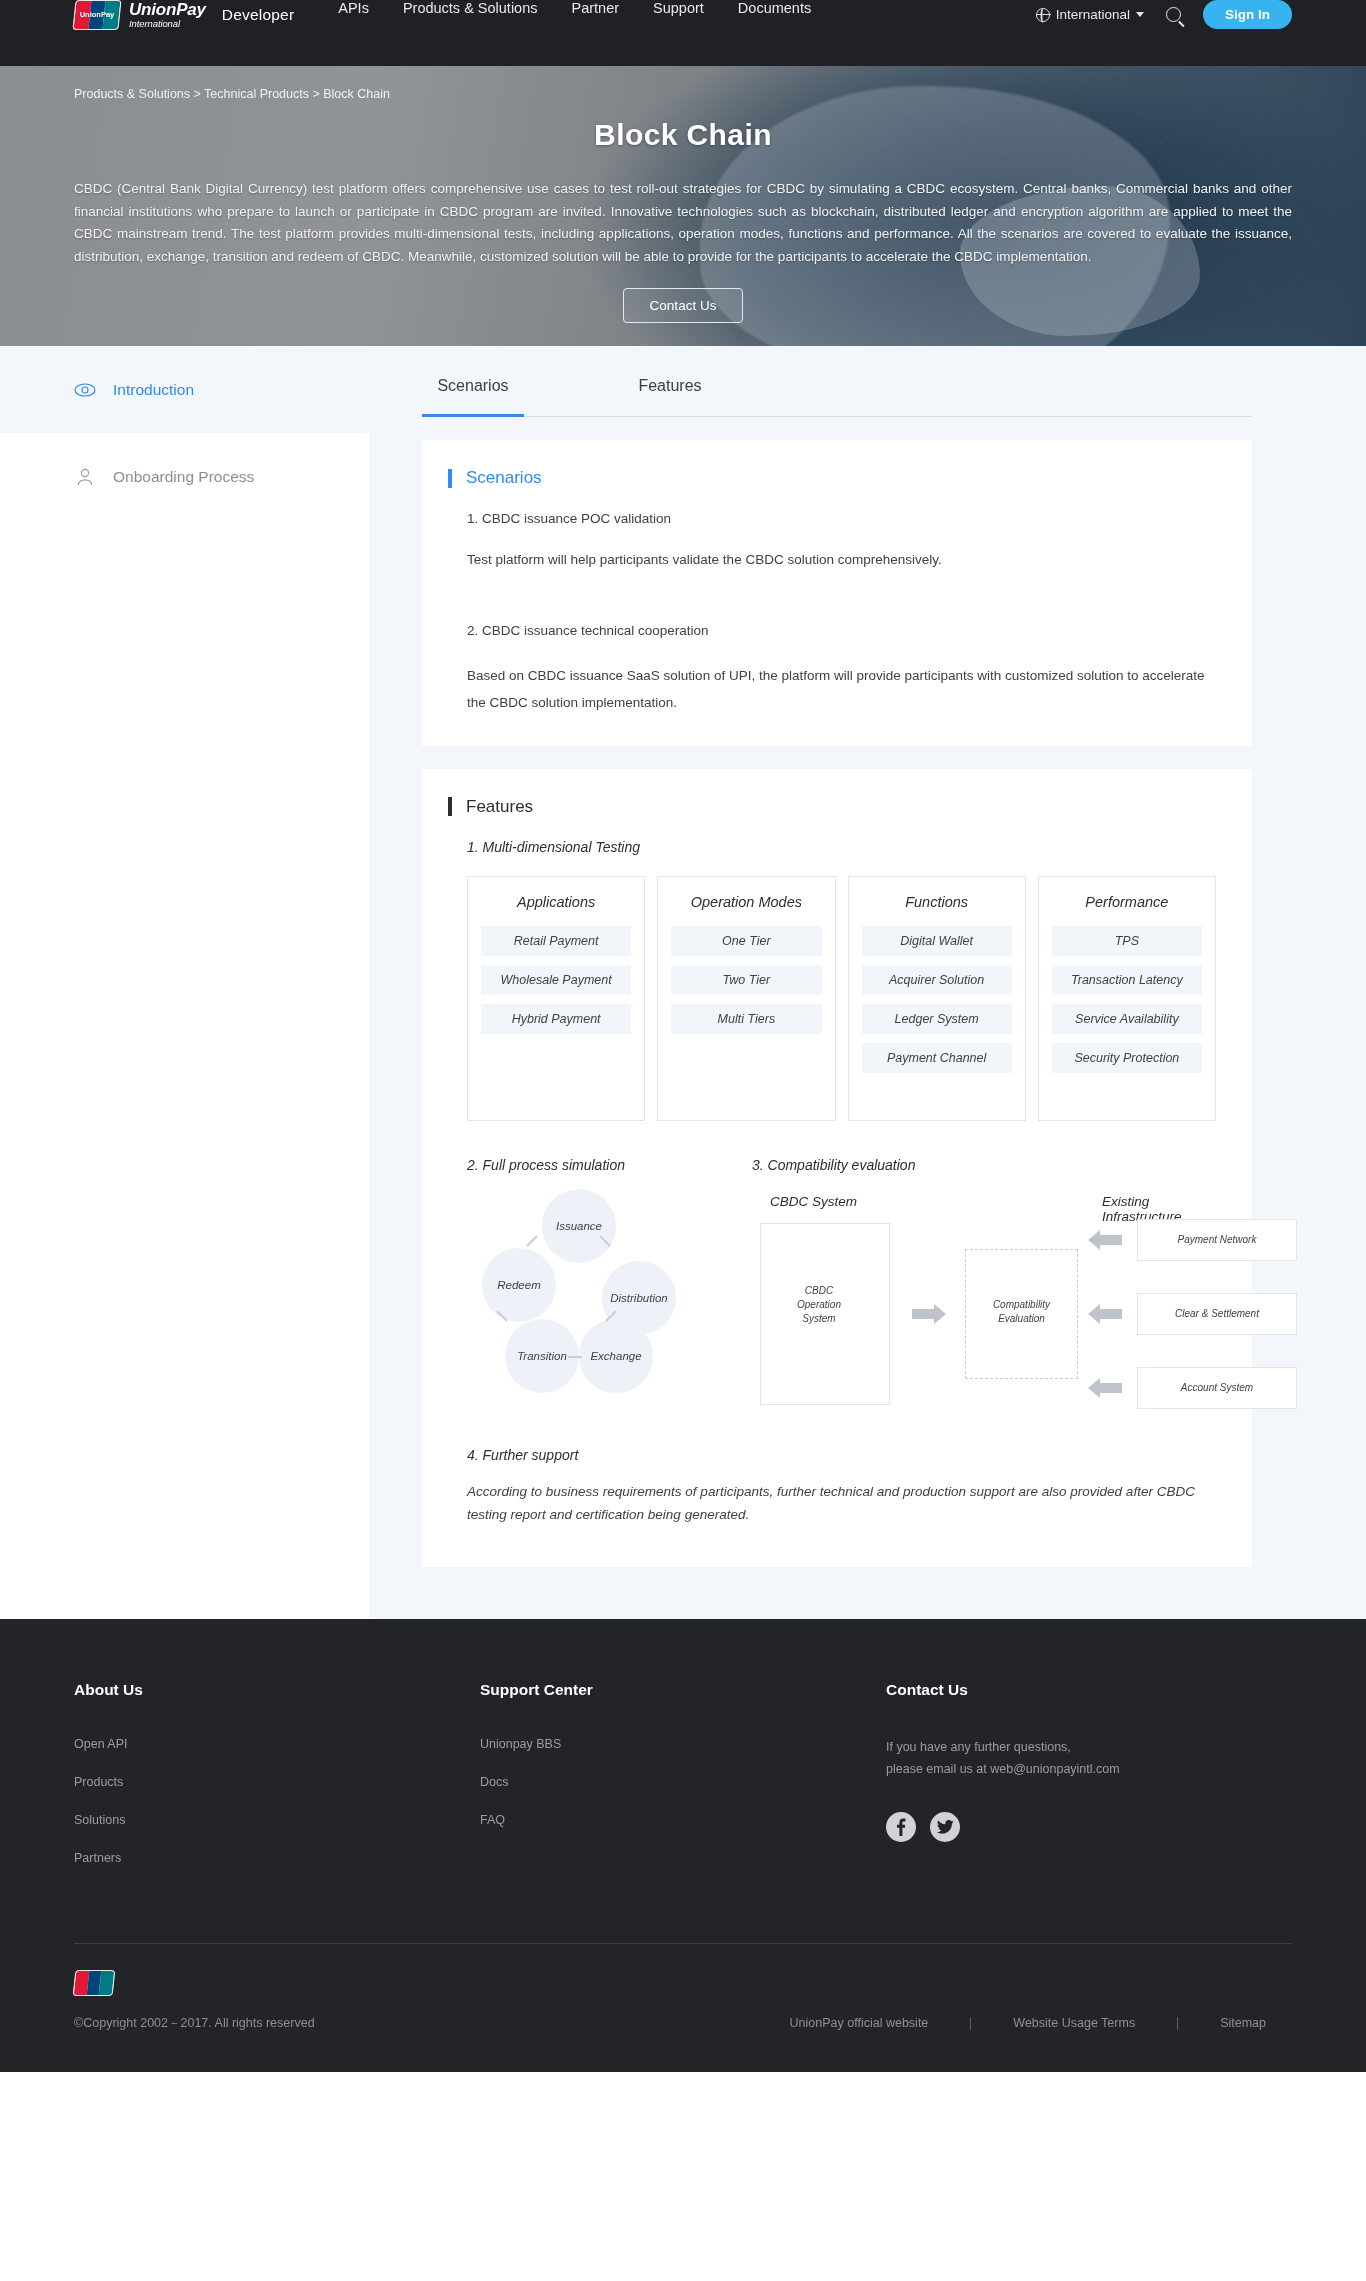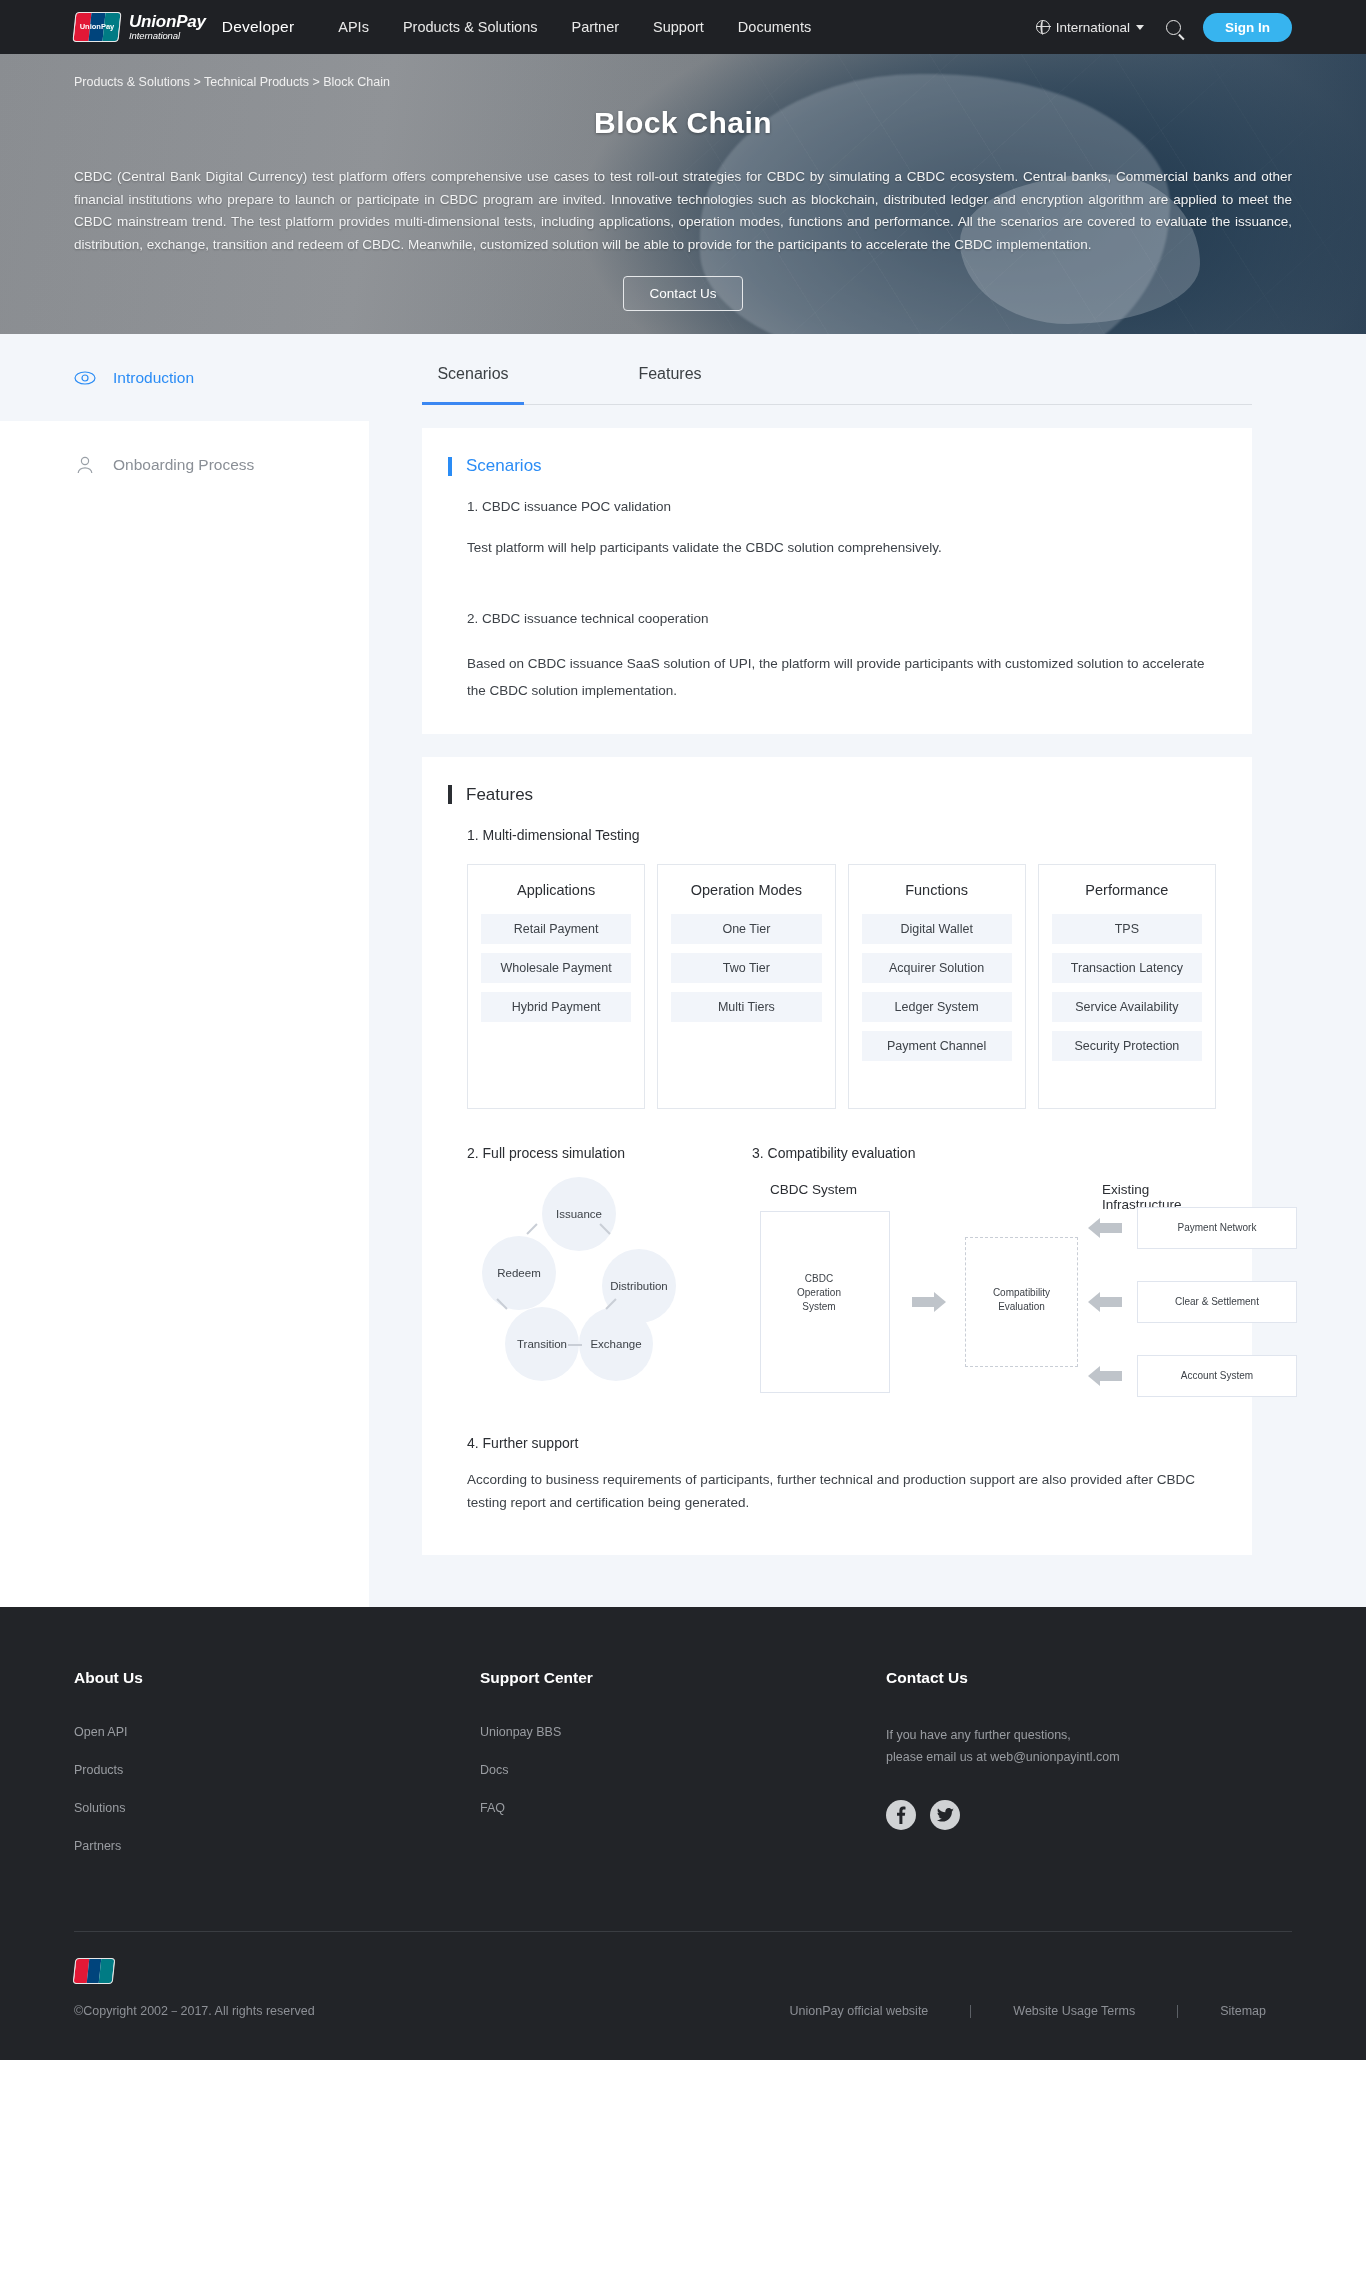--- a/index.html
+++ b/index.html
@@ -6,24 +6,24 @@
   html, body { width: 1366px; }
   body {
     font-family: "Liberation Sans", sans-serif;
     background: #ffffff;
     color: #333;
     -webkit-font-smoothing: antialiased;
   }
 
   
   .topbar {
-    height: 54px;
+    height: 66px;
     background: #1f2125;
     display: flex;
-    align-items: center;
+    align-items: flex-start;
     padding: 0 74px 0 74px;
     position: relative;
   }
   .brand { display: flex; align-items: center; gap: 9px; }
   .up-logo {
     width: 46px; height: 30px;
     border-radius: 4px;
     background: #ffffff;
     display: flex; overflow: hidden;
     transform: skewX(-6deg);
@@ -152,21 +152,21 @@
   .sec-bar { width: 4px; height: 19px; background: #2a8cf5; flex: none; }
   .sec-bar.dark { background: #2b2e33; }
   .sec-title { font-size: 17px; color: #2a8cf5; }
   .sec-title.dark { color: #2b2e33; }
 
   .body-txt { font-size: 13.5px; color: #3d4248; line-height: 1.55; }
   .scen-sub { margin-top: 21px; padding-left: 19px; }
   .scen-p { margin-top: 20px; padding-left: 19px; }
   .gap-block { height: 29px; }
 
-  .feat-pad { padding-left: 19px; }
+  .feat-pad { padding-left: 19px; font-style: italic; }
   .feat-sub { margin-top: 22px; font-size: 14px; color: #2b2e33; }
 
   .col-grid { display: flex; gap: 12px; margin-top: 21px; }
   .col-card {
     flex: 1; border: 1px solid #e3e7ed; background: #fff;
     padding: 17px 13px 18px 13px; min-height: 245px;
   }
   .col-head { text-align: center; font-size: 14.5px; color: #2b2e33; margin-bottom: 16px; }
   .chip {
     background: #f2f5fa; color: #3d4248; font-size: 12.5px;

